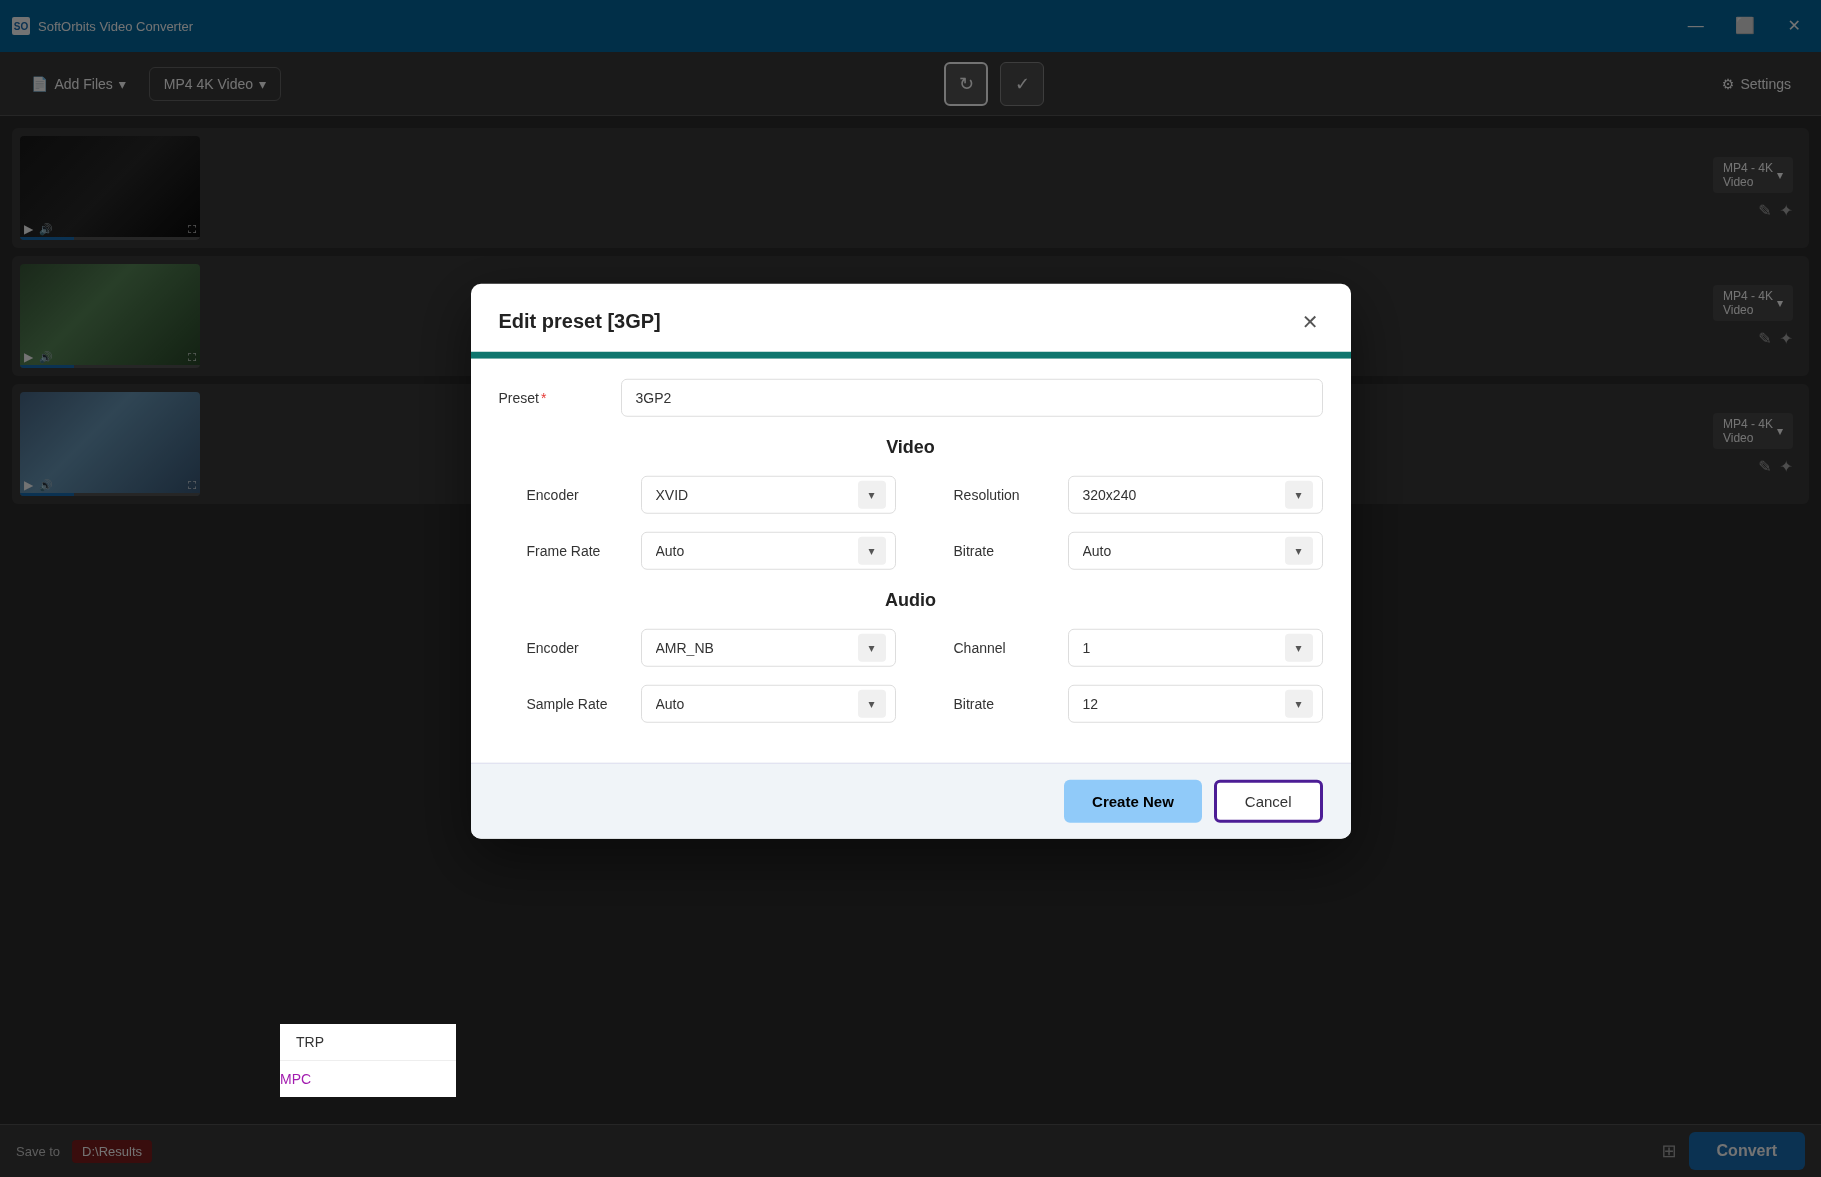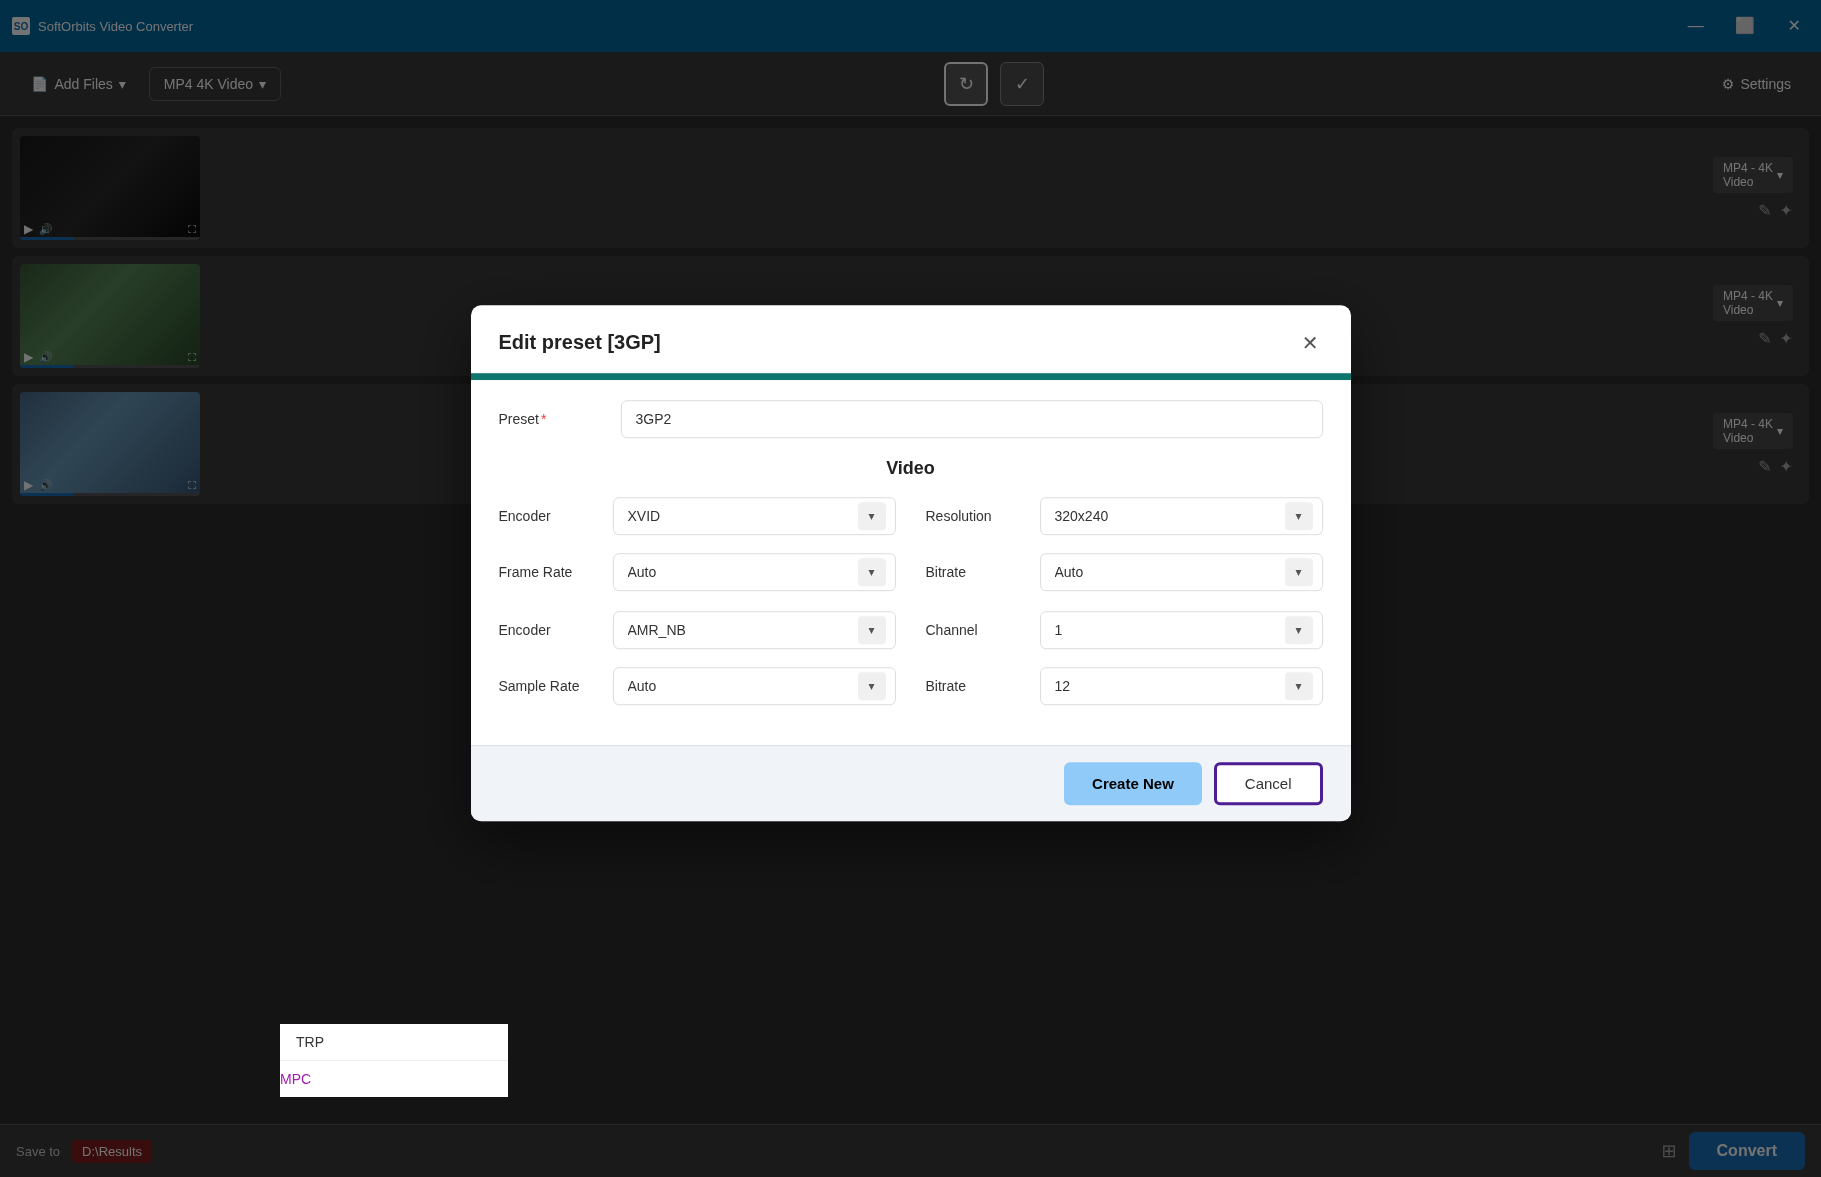--- a/index.html
+++ b/index.html
@@ -370,20 +370,21 @@
     .form-field {
       display: flex;
       align-items: center;
       gap: 14px;
     }
     .field-label {
       font-size: 14px;
       color: #333;
       width: 100px;
       flex-shrink: 0;
+      margin-left: 28px;
     }
     .select-wrapper {
       position: relative;
       flex: 1;
     }
     .form-select {
       width: 100%;
       padding: 10px 40px 10px 14px;
       border: 1px solid #ddd;
       border-radius: 6px;
@@ -563,21 +564,21 @@
   <span class="save-to-label">Save to</span>
   <span class="save-to-path">D:\Results</span>
   <div class="bottom-right">
     <button class="grid-btn">⊞</button>
     <button class="convert-btn">Convert</button>
   </div>
 </div>
 
 <div class="overlay"></div>
 
-<div style="position:fixed; bottom:80px; left:280px; z-index:150; background:#fff; width:228px;">
+<div style="position:fixed; bottom:80px; left:280px; z-index:150; background:#fff; width:176px;">
   <div style="padding:10px 16px; font-size:14px; color:#333; border-bottom:1px solid #eee;">TRP</div>
   <div style="padding:10px 0; font-size:14px; color:#a21caf;">MPC</div>
 </div>
 
 <div class="dialog">
   <div class="dialog-header">
     <span class="dialog-title">Edit preset [3GP]</span>
     <button class="dialog-close">✕</button>
   </div>
   <div class="dialog-body">
@@ -641,20 +642,21 @@
             <option>128</option>
             <option>256</option>
             <option>512</option>
             <option>1024</option>
           </select>
           <div class="select-arrow">▾</div>
         </div>
       </div>
     </div>
 
+    <div class="section-title">Audio</div>
 
     <div class="form-grid">
 
       <div class="form-field">
         <span class="field-label">Encoder</span>
         <div class="select-wrapper">
           <select class="form-select">
             <option>AMR_NB</option>
             <option>AAC</option>
             <option>MP3</option>

